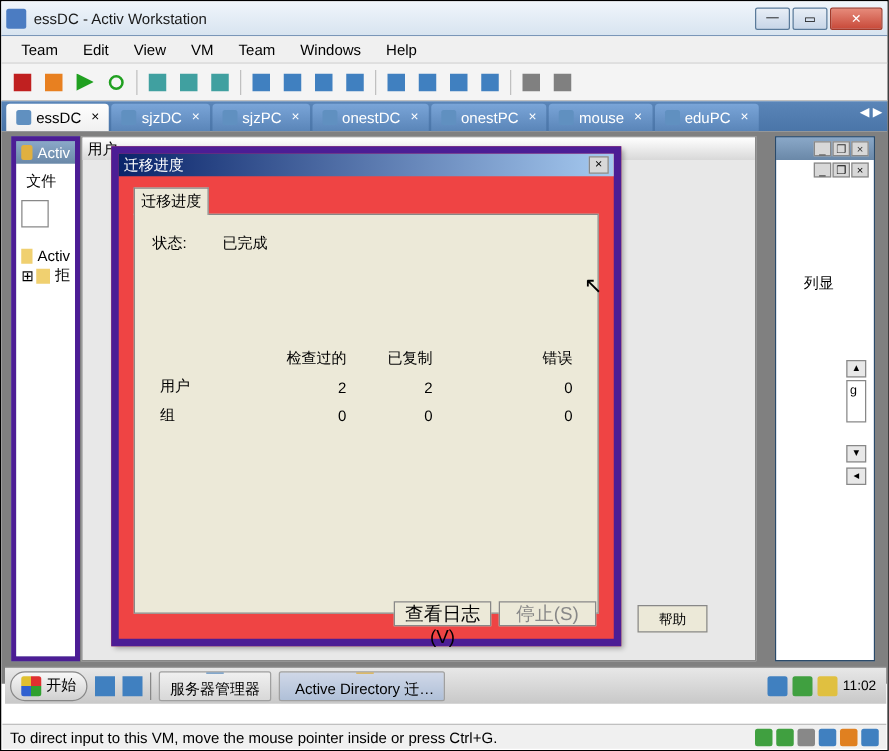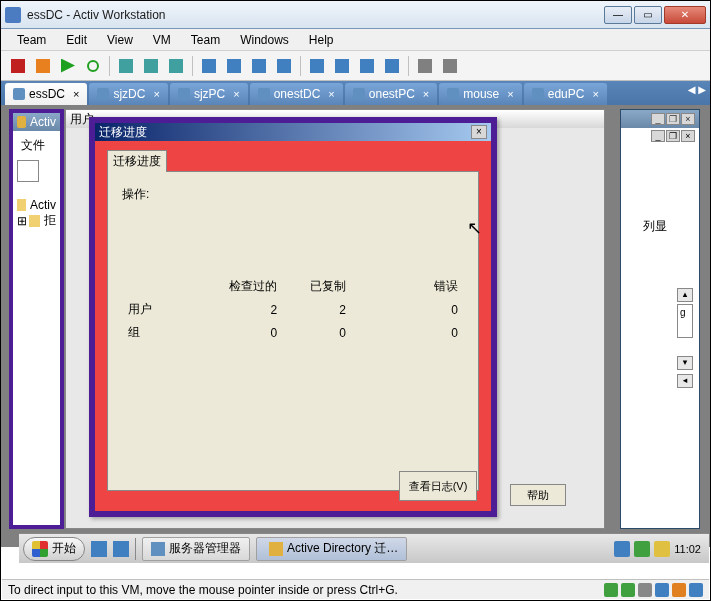--- a/index.html
+++ b/index.html
@@ -52,27 +52,27 @@
 .tab-ctrl { border: 1px solid #888; height: 22px; width: 60px; background: #ece9d8; display: flex; align-items: center; justify-content: center; border-bottom: none; position: relative; top: 1px; z-index: 1; }
 .tab-page { border: 1px solid #888; height: 320px; padding: 12px 14px; background: #ece9d8; }
 .status-row { display: flex; height: 20px; align-items: center; }
 .status-row .lbl { width: 56px; }
 .stats-table { margin-top: 70px; width: 100%; }
 .stats-table td { padding: 2px 4px; text-align: right; }
 .stats-table td:first-child { text-align: left; width: 70px; }
 .stats-table th { font-weight: normal; text-align: right; padding: 2px 4px; }
 .stats-table th:first-child { text-align: left; }
 .dlg-btns { position: absolute; bottom: 10px; right: 14px; display: flex; gap: 6px; }
-.dlg-btn { width: 78px; height: 30px; border: 1px solid #888; background: #ece9d8; font-size: 11px; }
+.dlg-btn { width: 78px; height: 20px; border: 1px solid #888; background: #ece9d8; font-size: 15px; }
 .dlg-btn:disabled { color: #888; }
 .help-btn { position: absolute; bottom: 22px; right: 38px; width: 56px; height: 22px; border: 1px solid #888; background: #ece9d8; z-index: 1; font-size: 11px; }
-.taskbar { position: absolute; bottom: 37px; left: 18px; right: 1px; height: 30px; background: linear-gradient(#e8e8e8, #c8c8c8); border-top: 1px solid #888; display: flex; align-items: center; padding: 0 4px; gap: 6px; justify-content: flex-end; }
+.taskbar { position: absolute; bottom: 37px; left: 3px; right: 1px; height: 30px; background: linear-gradient(#e8e8e8, #c8c8c8); border-top: 1px solid #888; display: flex; align-items: center; padding: 0 4px; gap: 6px; justify-content: flex-end; }
 .start-btn { height: 24px; padding: 0 8px; border: 1px solid #888; border-radius: 12px; background: linear-gradient(#f8f8f8, #d0d0d0); display: flex; align-items: center; gap: 4px; }
 .flag { width: 16px; height: 16px; background: conic-gradient(#e03030 0 25%, #30a030 0 50%, #3060d0 0 75%, #e0c030 0); border-radius: 2px; }
-.task-item { height: 24px; padding: 0 8px; border: 1px solid #a0a0a0; background: linear-gradient(#f0f0f0, #d8d8d8); display: flex; align-items: center; gap: 4px; border-radius: 2px; }
+.task-item { height: 24px; padding: 0 8px; border: 1px solid #a0a0a0; background: linear-gradient(#f0f0f0, #d8d8d8); display: flex; align-items: center; gap: 4px; border-radius: 2px; flex-direction: column; }
 .task-item.active { background: linear-gradient(#d0d8e8, #b0c0d8); padding-left: 12px; }
 .tray { margin-left: auto; display: flex; align-items: center; gap: 4px; padding: 0 4px; }
 .tray-icon { width: 16px; height: 16px; border-radius: 2px; }
 .clock { font-size: 11px; }
 .vm-status { position: absolute; bottom: 1px; left: 1px; right: 1px; height: 20px; background: #f0f0f0; border-top: 1px solid #c0c0c0; display: flex; align-items: center; padding: 0 6px; }
 .vm-status .icons { margin-left: auto; display: flex; gap: 3px; }
 .vm-status .icons span { width: 14px; height: 14px; border-radius: 2px; }
 .cursor { position: absolute; left: 466px; top: 112px; z-index: 10; font-size: 18px; pointer-events: none; color: #000; }
 </style>
 </head>
@@ -256,21 +256,22 @@
     <div class="dlg-title">
       <span>迁移进度</span>
       <span class="dlg-close">×</span>
     </div>
     <div class="dlg-body">
       <div class="tab-ctrl">
           <span>迁移进度</span>
         </div>
       <div class="tab-page">
         <div class="status-row">
-          <span class="lbl">操作:</span>
+          <span class="lbl">状态:</span>
+          <span>已完成</span>
         </div>
         <table class="stats-table">
           <tbody>
               <tr>
             <th></th>
             <th>检查过的</th>
             <th>已复制</th>
             <th style="width:110px">错误</th>
           </tr>
           <tr>
@@ -283,20 +284,21 @@
             <td>组</td>
             <td>0</td>
             <td>0</td>
             <td>0</td>
           </tr>
         </tbody>
           </table>
       </div>
       <div class="dlg-btns">
         <button class="dlg-btn">查看日志(V)</button>
+        <button class="dlg-btn" disabled="">停止(S)</button>
       </div>
     </div>
   </div>
 
   <span class="cursor">↖</span>
 </div>
 
 <div class="taskbar">
   <div class="start-btn">
     <span class="flag"></span>

